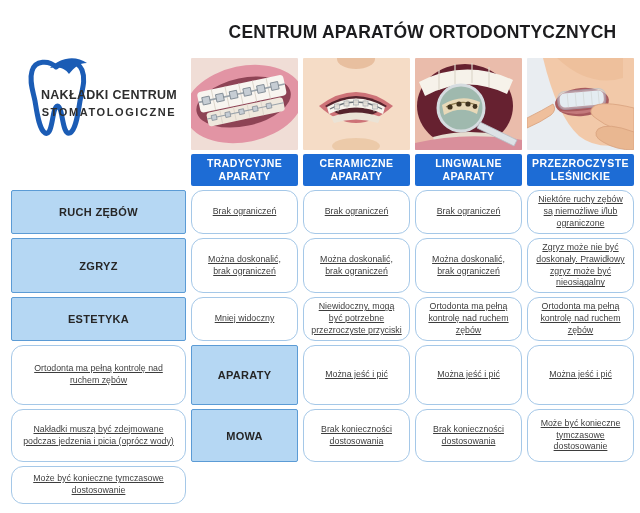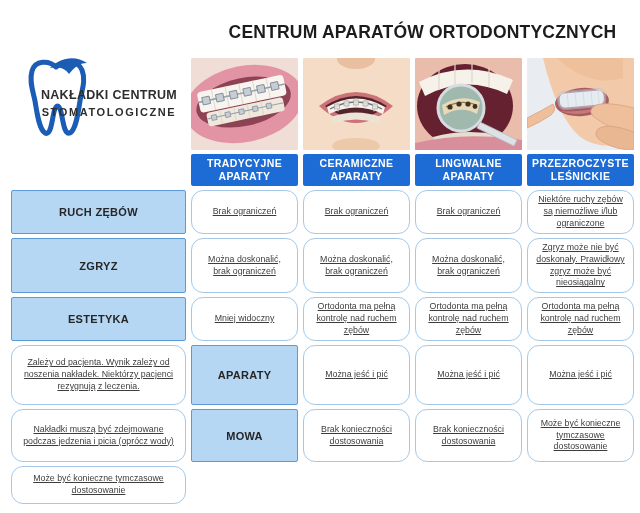--- a/index.html
+++ b/index.html
@@ -171,25 +171,25 @@
     <div class="cell">Niektóre ruchy zębów są niemożliwe i/lub ograniczone</div>
 
     <div class="rowlabel">ZGRYZ</div>
     <div class="cell">Można doskonalić, brak ograniczeń</div>
     <div class="cell">Można doskonalić, brak ograniczeń</div>
     <div class="cell">Można doskonalić, brak ograniczeń</div>
     <div class="cell">Zgryz może nie być doskonały. Prawidłowy zgryz może być nieosiągalny</div>
 
     <div class="rowlabel">ESTETYKA</div>
     <div class="cell">Mniej widoczny</div>
+    <div class="cell">Niewidoczny, mogą być potrzebne przezroczyste przyciski</div>
 
     <div class="cell">Ortodonta ma pełną kontrolę nad ruchem zębów</div>
     <div class="cell">Ortodonta ma pełną kontrolę nad ruchem zębów</div>
     <div class="cell">Ortodonta ma pełną kontrolę nad ruchem zębów</div>
-    <div class="cell">Zależy od pacjenta. Wynik zależy od noszenia nakładek. Niektórzy pacjenci rezygnują z leczenia.</div>
 
     <div class="rowlabel">APARATY</div>
     <div class="cell">Można jeść i pić</div>
     <div class="cell">Można jeść i pić</div>
     <div class="cell">Można jeść i pić</div>
     <div class="cell">Nakładki muszą być zdejmowane podczas jedzenia i picia (oprócz wody)</div>
 
     <div class="rowlabel">MOWA</div>
     <div class="cell">Brak konieczności dostosowania</div>
     <div class="cell">Brak konieczności dostosowania</div>

